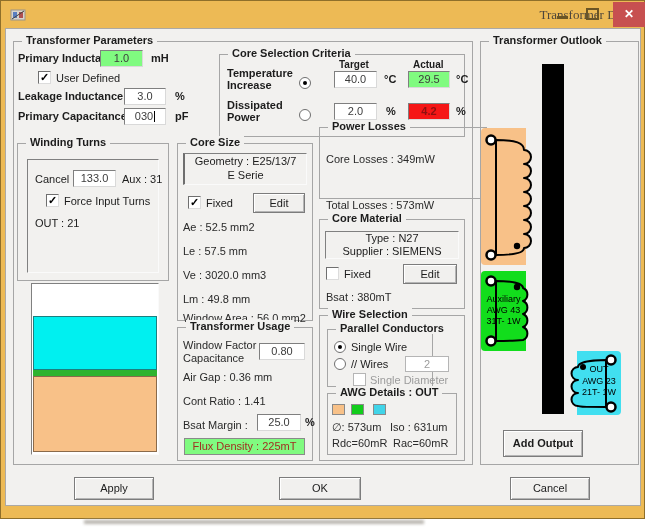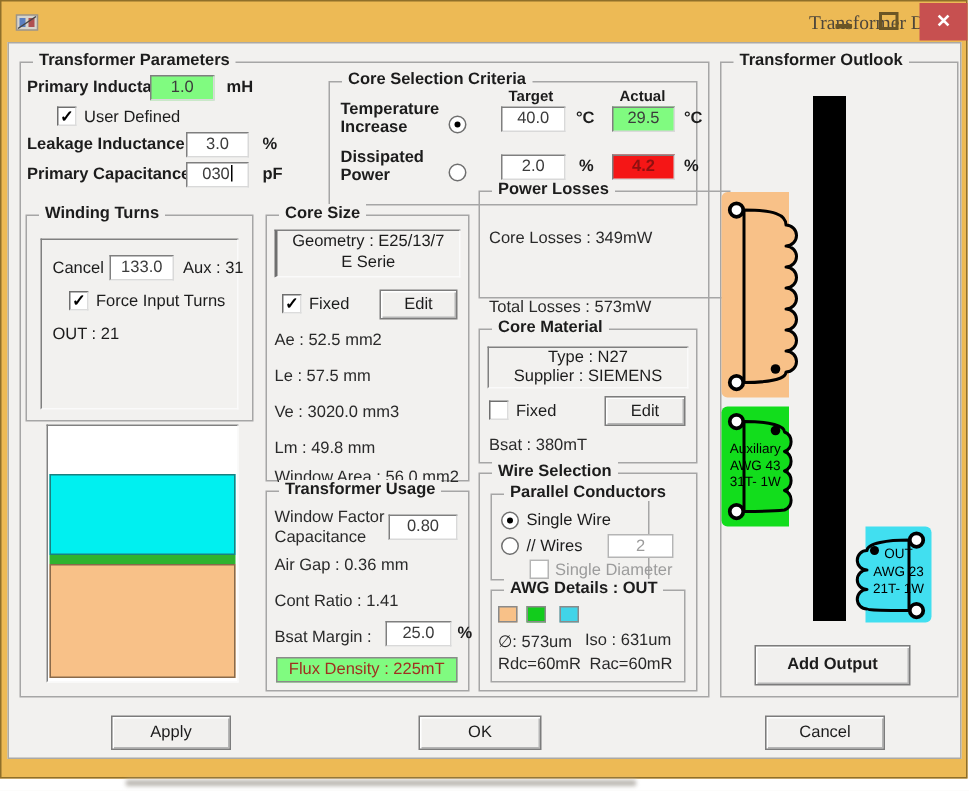--- a/index.html
+++ b/index.html
@@ -247,21 +247,21 @@
       <circle cx="44" cy="56" r="4.5" fill="#fff" stroke="#000" stroke-width="2.5"></circle>
       <circle cx="16" cy="16" r="3" fill="#000"></circle>
     </svg>
     <div class="wind-txt" style="left:11px;top:13px;width:42px;font-size:9px;line-height:11.5px">
       <span>OUT</span><br>
       <span>AWG 23</span><br>
       <span>21T- 1W</span>
     </div>
   </div>
 
-  <div class="btn b" style="left:502px;top:429px;width:104px;height:27px;line-height:25px">Add Output</div>
+  <div class="btn b" style="left:502px;top:429px;width:80px;height:27px;line-height:25px">Add Output</div>
 
   <div class="btn" style="left:73px;top:476px;width:80px;height:23px;line-height:21px">Apply</div>
   <div class="btn" style="left:509px;top:476px;width:80px;height:23px;line-height:21px">Cancel</div>
   <div class="btn" style="left:278px;top:476px;width:82px;height:23px;line-height:21px">OK</div>
 
 </div>
 
 <div class="bottom-shadow"></div>
 
 </body></html>

